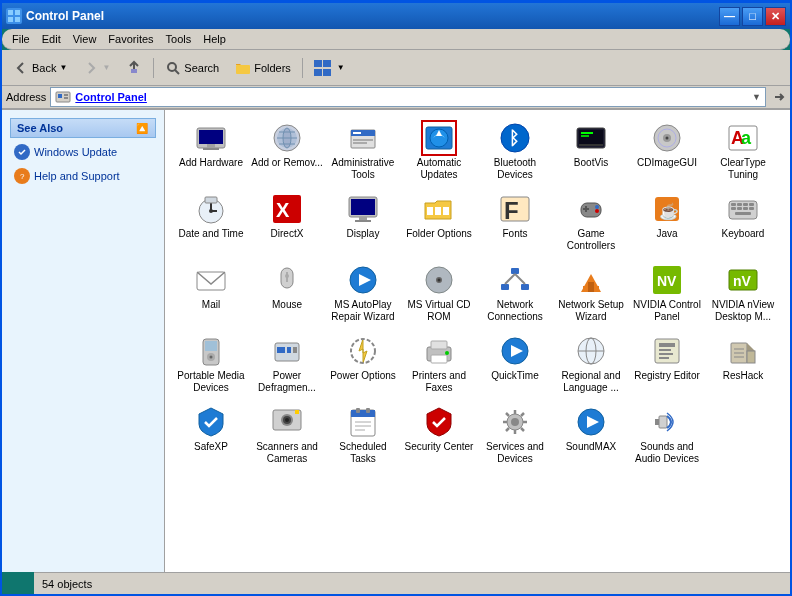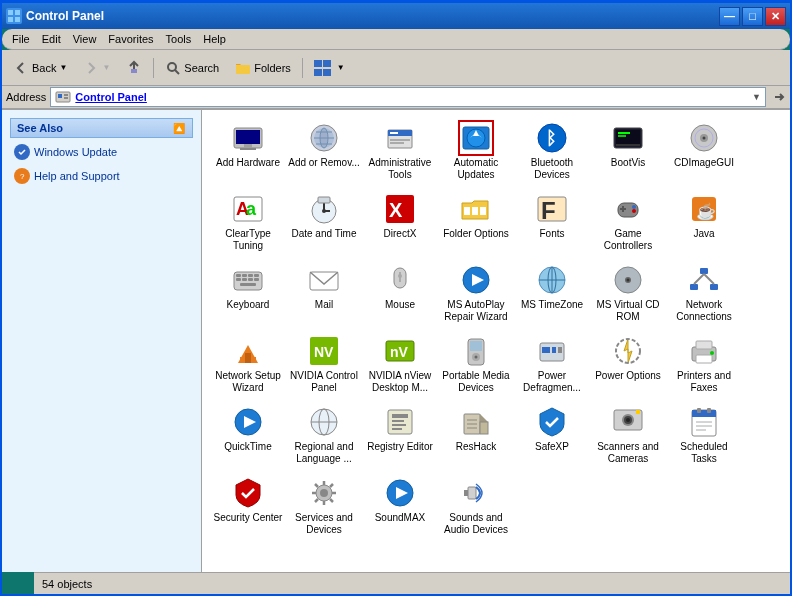--- a/index.html
+++ b/index.html
@@ -137,21 +137,21 @@
       cursor: pointer;
       font-size: 9px;
       color: #555;
     }
     .main-content {
       display: flex;
       flex: 1;
       overflow: hidden;
     }
     .sidebar {
-      width: 200px;
+      width: 163px;
       background: #e8f4fd;
       border-right: 1px solid #a0a0a0;
       padding: 8px;
       display: flex;
       flex-direction: column;
       gap: 4px;
     }
     .see-also-header {
       display: flex;
       align-items: center;
@@ -479,20 +479,31 @@
               <svg width="32" height="32" viewBox="0 0 32 32">
                 <rect x="2" y="2" width="28" height="28" rx="2" fill="#cc0000"></rect>
                 <text x="5" y="24" font-size="20" font-weight="bold" fill="white">X</text>
               </svg>
             </div>
             <span class="icon-label">DirectX</span>
           </div>
           <div class="icon-item">
             <div class="icon-img">
               <svg width="32" height="32" viewBox="0 0 32 32">
+                <rect x="2" y="4" width="28" height="20" rx="2" fill="#c0c0c0" stroke="#888"></rect>
+                <rect x="4" y="6" width="24" height="16" fill="#000080"></rect>
+                <rect x="12" y="24" width="8" height="3" fill="#a0a0a0"></rect>
+                <rect x="8" y="27" width="16" height="2" fill="#888"></rect>
+              </svg>
+            </div>
+            <span class="icon-label">Display</span>
+          </div>
+          <div class="icon-item">
+            <div class="icon-img">
+              <svg width="32" height="32" viewBox="0 0 32 32">
                 <path d="M2 10 L12 10 L14 8 L28 8 L28 26 L2 26 Z" fill="#f5c842" stroke="#c8a020"></path>
                 <rect x="4" y="14" width="6" height="8" fill="white"></rect>
                 <rect x="12" y="14" width="6" height="8" fill="white"></rect>
                 <rect x="20" y="14" width="6" height="8" fill="white"></rect>
               </svg>
             </div>
             <span class="icon-label">Folder Options</span>
           </div>
           <div class="icon-item">
             <div class="icon-img">
@@ -565,31 +576,20 @@
               <svg width="32" height="32" viewBox="0 0 32 32">
                 <circle cx="16" cy="16" r="13" fill="#1e7bd4" stroke="#1060a0"></circle>
                 <polygon points="12,10 24,16 12,22" fill="white"></polygon>
               </svg>
             </div>
             <span class="icon-label">MS AutoPlay Repair Wizard</span>
           </div>
           <div class="icon-item">
             <div class="icon-img">
               <svg width="32" height="32" viewBox="0 0 32 32">
-                <circle cx="16" cy="16" r="13" fill="#90c8e8" stroke="#5090c0"></circle>
-                <ellipse cx="16" cy="16" rx="4" ry="13" fill="none" stroke="#3070a0"></ellipse>
-                <line x1="3" y1="16" x2="29" y2="16" stroke="#3070a0"></line>
-                <line x1="16" y1="4" x2="16" y2="28" stroke="#3070a0"></line>
-              </svg>
-            </div>
-            <span class="icon-label">MS TimeZone</span>
-          </div>
-          <div class="icon-item">
-            <div class="icon-img">
-              <svg width="32" height="32" viewBox="0 0 32 32">
                 <circle cx="16" cy="16" r="13" fill="#b0b8c0" stroke="#808888"></circle>
                 <circle cx="16" cy="16" r="3" fill="#666"></circle>
                 <circle cx="16" cy="16" r="1.5" fill="#333"></circle>
               </svg>
             </div>
             <span class="icon-label">MS Virtual CD ROM</span>
           </div>
           <div class="icon-item">
             <div class="icon-img">
               <svg width="32" height="32" viewBox="0 0 32 32">

